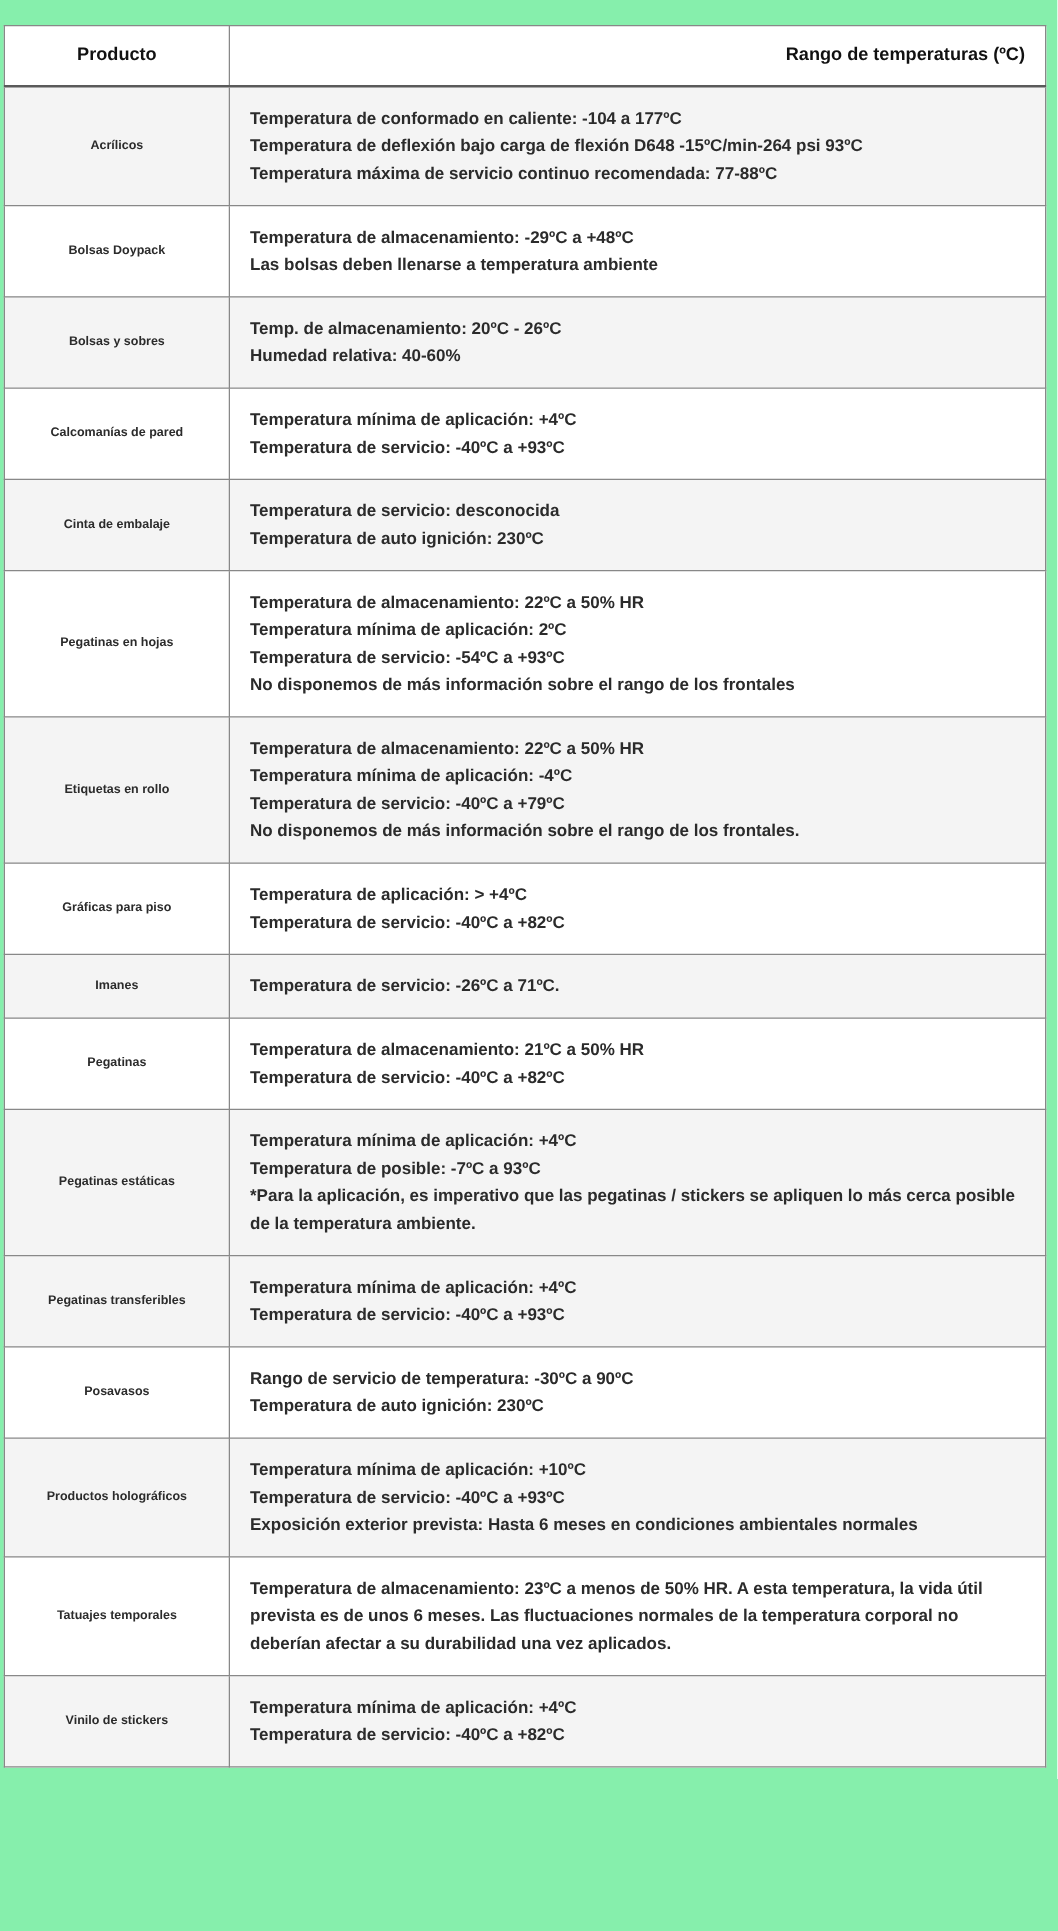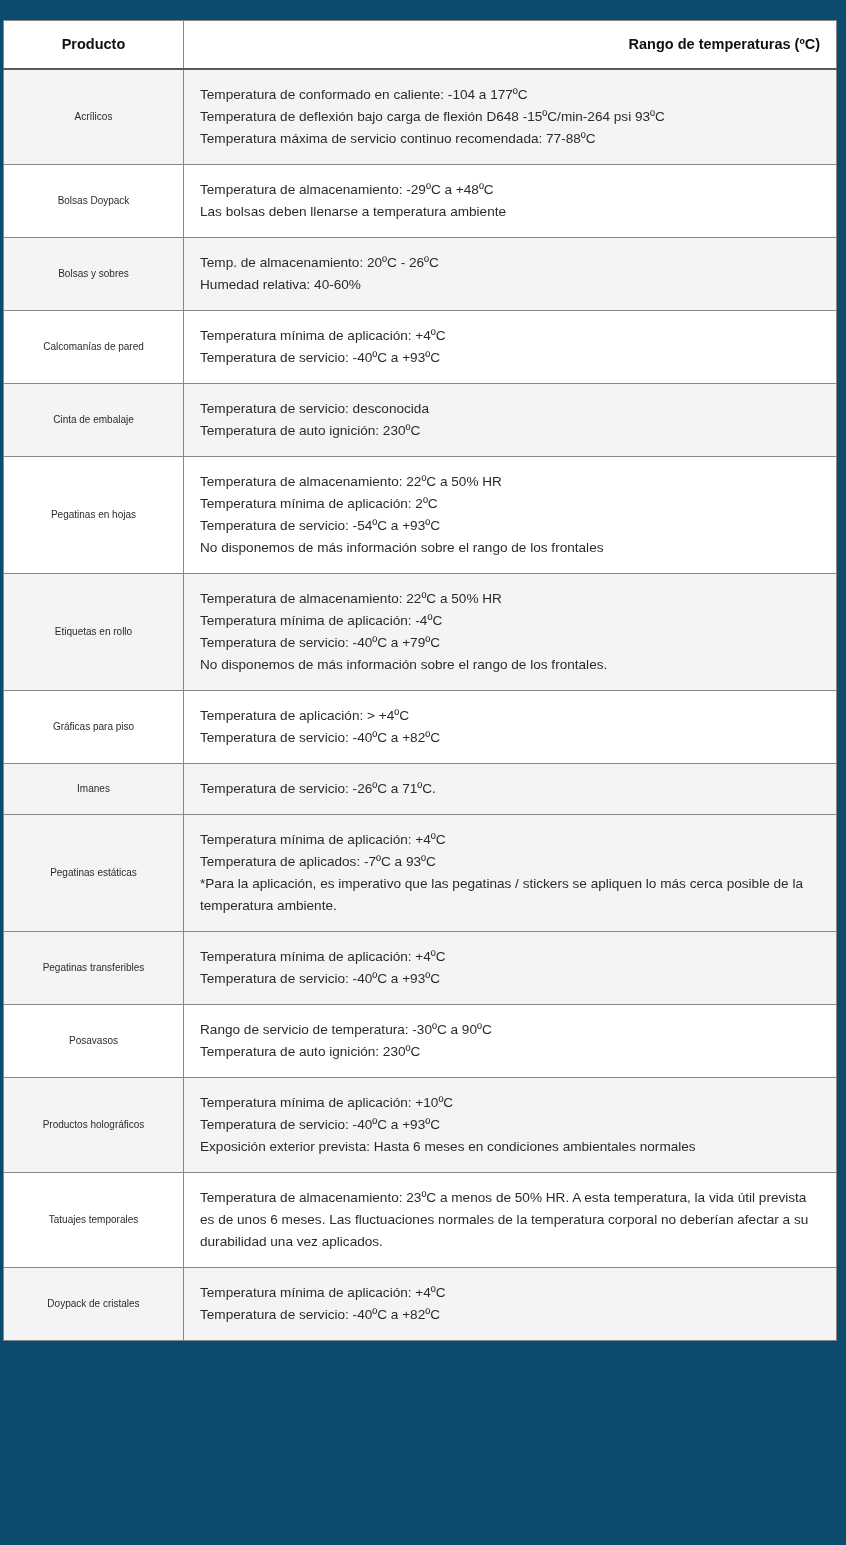--- a/index.html
+++ b/index.html
@@ -12,21 +12,21 @@
     width: 846px;
     height: 1545px;
     font-family: "Liberation Sans", sans-serif;
     overflow: hidden;
   }
 
   .page {
     width: 846px;
     height: 1545px;
     padding: 20px 10px 0 3px;
-    background: #0c4a6e;
+    background: #86efac;
   }
 
   table.spec-table {
     width: 833px;
     border-collapse: collapse;
     table-layout: fixed;
     background: #ffffff;
   }
 
   table.spec-table col.col-producto { width: 180px; }
@@ -54,20 +54,21 @@
   }
   table.spec-table thead th.th-rango {
     text-align: right;
     padding-left: 16px;
   }
 
   table.spec-table tbody td {
     font-size: 13.6px;
     color: #2b2b2b;
     line-height: 1.62;
+    font-weight: bold;
   }
 
   table.spec-table tbody td.cell-producto {
     text-align: center;
     padding: 10px 8px;
     font-size: 10px;
     color: #2b2b2b;
   }
 
   table.spec-table tbody td.cell-rango {
@@ -163,25 +164,32 @@
             <span class="line">Temperatura de aplicación: &gt; +4ºC</span>
             <span class="line">Temperatura de servicio: -40ºC a +82ºC</span>
           </td>
         </tr>
         <tr class="row-shaded">
           <td class="cell-producto">Imanes</td>
           <td class="cell-rango">
             <span class="line">Temperatura de servicio: -26ºC a 71ºC.</span>
           </td>
         </tr>
+        <tr class="row-plain">
+          <td class="cell-producto">Pegatinas</td>
+          <td class="cell-rango">
+            <span class="line">Temperatura de almacenamiento: 21ºC a 50% HR</span>
+            <span class="line">Temperatura de servicio: -40ºC a +82ºC</span>
+          </td>
+        </tr>
         <tr class="row-shaded">
           <td class="cell-producto">Pegatinas estáticas</td>
           <td class="cell-rango">
             <span class="line">Temperatura mínima de aplicación: +4ºC</span>
-            <span class="line">Temperatura de aplicados: -7ºC a 93ºC</span>
+            <span class="line">Temperatura de posible: -7ºC a 93ºC</span>
             <span class="line">*Para la aplicación, es imperativo que las pegatinas / stickers se apliquen lo más cerca posible de la temperatura ambiente.</span>
           </td>
         </tr>
         <tr class="row-shaded">
           <td class="cell-producto">Pegatinas transferibles</td>
           <td class="cell-rango">
             <span class="line">Temperatura mínima de aplicación: +4ºC</span>
             <span class="line">Temperatura de servicio: -40ºC a +93ºC</span>
           </td>
         </tr>
@@ -200,21 +208,21 @@
             <span class="line">Exposición exterior prevista: Hasta 6 meses en condiciones ambientales normales</span>
           </td>
         </tr>
         <tr class="row-plain">
           <td class="cell-producto">Tatuajes temporales</td>
           <td class="cell-rango">
             <span class="line">Temperatura de almacenamiento: 23ºC a menos de 50% HR. A esta temperatura, la vida útil prevista es de unos 6 meses. Las fluctuaciones normales de la temperatura corporal no deberían afectar a su durabilidad una vez aplicados.</span>
           </td>
         </tr>
         <tr class="row-shaded">
-          <td class="cell-producto">Doypack de cristales</td>
+          <td class="cell-producto">Vinilo de stickers</td>
           <td class="cell-rango">
             <span class="line">Temperatura mínima de aplicación: +4ºC</span>
             <span class="line">Temperatura de servicio: -40ºC a +82ºC</span>
           </td>
         </tr>
       </tbody>
   </table>
 </div>
 
 </body></html>

